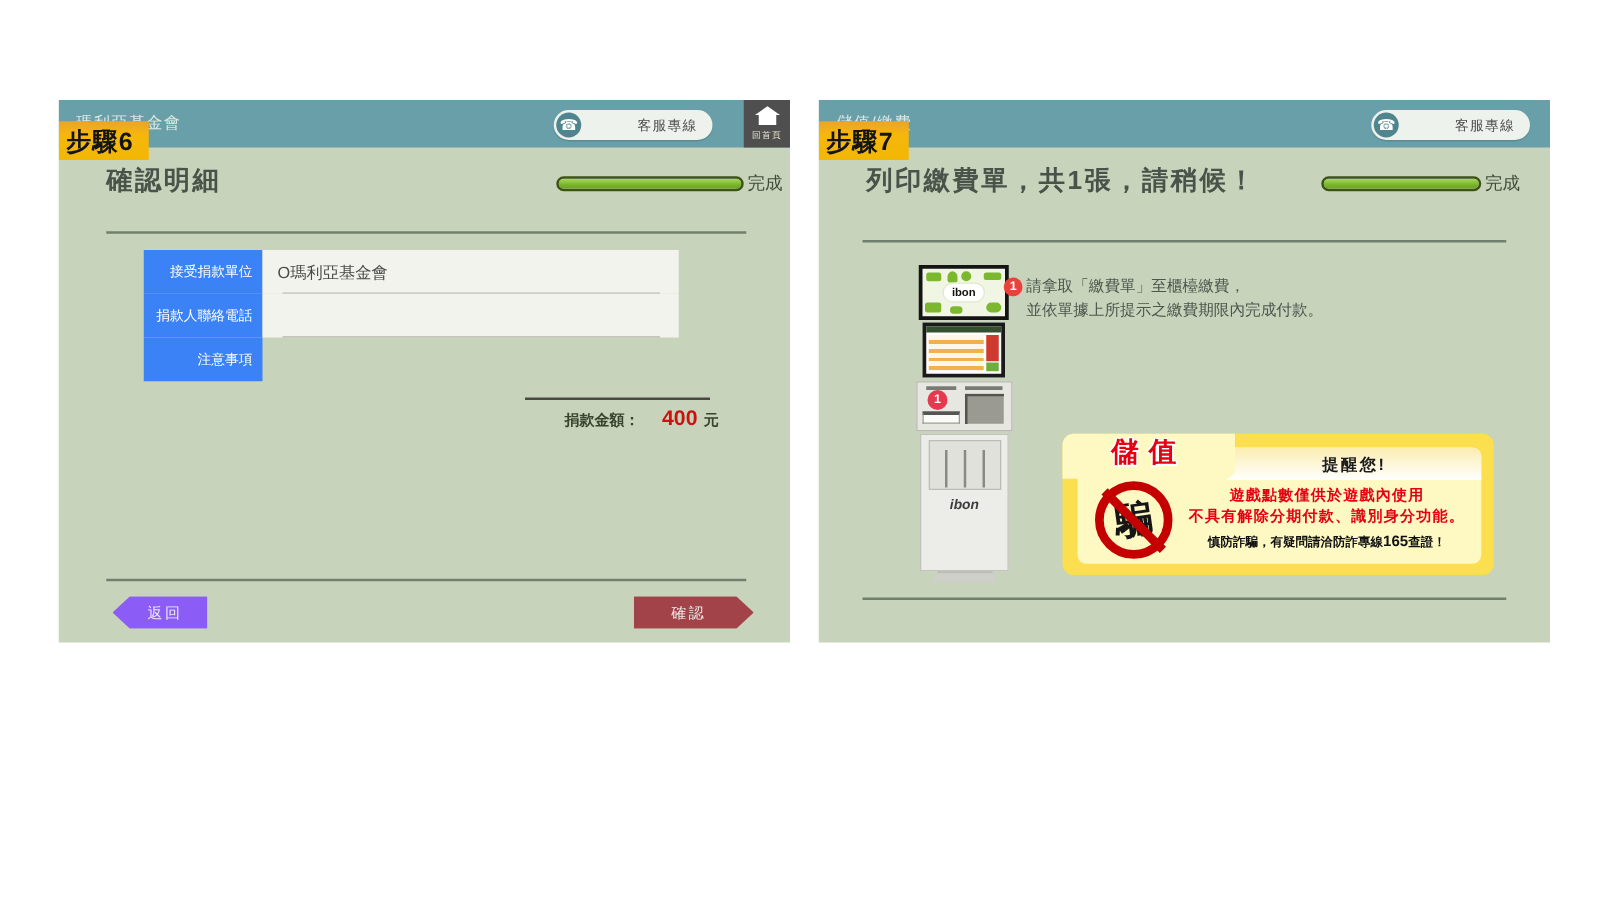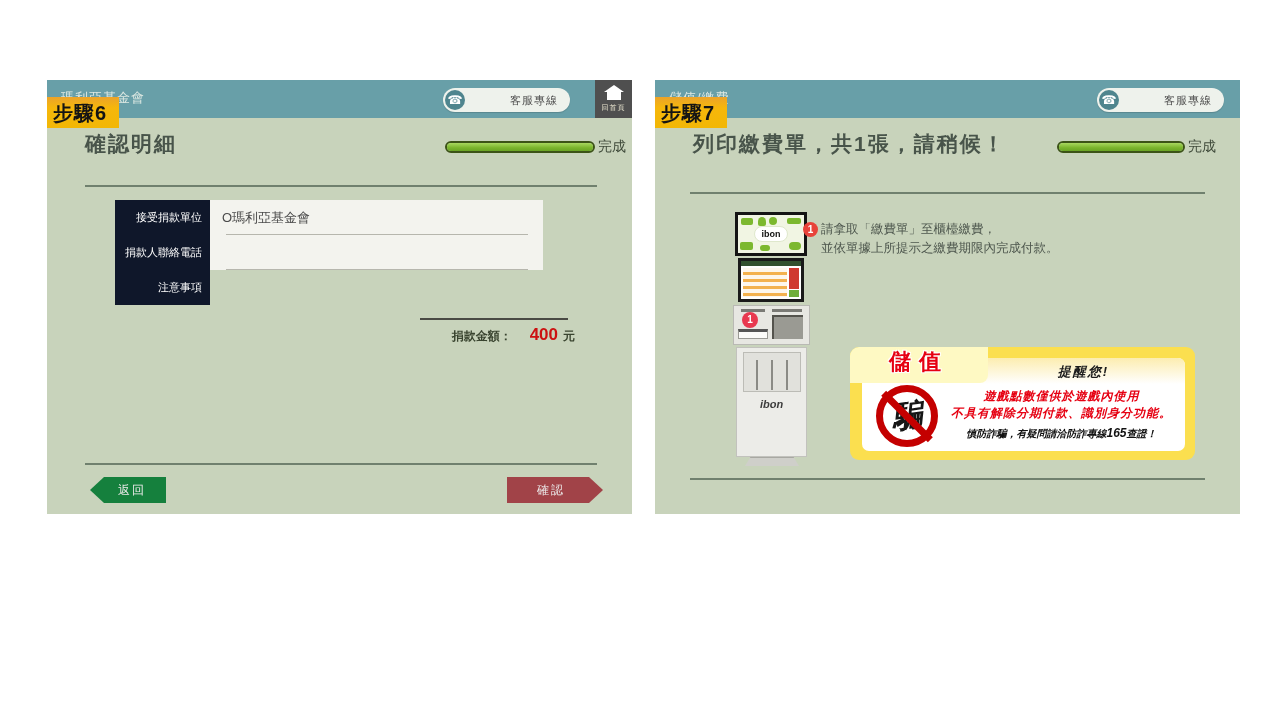--- a/index.html
+++ b/index.html
@@ -35,38 +35,38 @@
   .progress { position:absolute; top:58px; display:flex; align-items:center; }
   .pbar { height:12px; border:2px solid #3c5317; border-radius:7px; overflow:hidden; background:#fff; }
   .pfill { height:100%; width:100%; background:linear-gradient(180deg,#a8d75e 0%, #7ab42c 60%, #6aa425 100%); }
   .plabel { font-size:14px; color:#3f4a3a; margin-left:3px; }
 
   .rule { position:absolute; height:2px; background:#70806e; }
 
   
   .form { position:absolute; left:68px; top:120px; width:428px; }
   .frow { display:flex; }
-  .flabel { width:95px; background:#0f172a; color:#ffffff; font-size:11px; text-align:right;
+  .flabel { width:95px; background:#3b82f6; color:#ffffff; font-size:11px; text-align:right;
     padding-right:8px; display:flex; align-items:center; justify-content:flex-end; }
   .fvalue { flex:1; background:#f3f3ee; position:relative; display:flex; align-items:center; padding-left:12px; }
   .frow { height:35px; }
   .fvalue .uline { position:absolute; left:16px; right:15px; bottom:0; border-bottom:1px solid #b6b6ad; }
   .v-main { font-size:13px; color:#4a4a4a; }
   .v-note { font-size:11px; color:#5a5a55; }
 
   .amount-line { position:absolute; left:373px; top:238px; width:148px; height:2px; background:#4a4a44; }
   .amount-row { position:absolute; left:300px; top:245px; width:228px; display:flex;
     justify-content:flex-end; align-items:baseline; }
   .amount-label { font-size:12px; font-weight:bold; color:#39442f; }
   .amount-value { font-size:17px; font-weight:bold; color:#cc1111; margin:0 5px 0 18px; }
   .amount-unit { font-size:12px; font-weight:bold; color:#39442f; }
 
   .btn { position:absolute; top:397px; height:26px; line-height:26px; text-align:center;
     font-size:12px; color:#eceaea; letter-spacing:2px; cursor:pointer; }
-  .btn-back { left:43px; width:76px; background:#15803d;
+  .btn-back { left:43px; width:76px; background:#8b5cf6;
     clip-path:polygon(14px 0, 100% 0, 100% 100%, 14px 100%, 0 50%); padding-left:8px; }
   .btn-confirm { left:460px; width:96px; background:#a14348;
     clip-path:polygon(0 0, 82px 0, 100% 50%, 82px 100%, 0 100%); padding-right:8px; }
 
   
   .instr { position:absolute; left:148px; top:140px; font-size:12.5px; color:#4d564d; line-height:19px; }
   .instr .row1 { display:flex; align-items:flex-start; }
   .bullet { width:15px; height:15px; border-radius:50%; background:#e8433a; color:#fff; font-size:10px;
     font-weight:bold; line-height:15px; text-align:center; margin:2px 3px 0 0; flex:0 0 15px; }
   .instr .row2 { padding-left:18px; }
@@ -99,21 +99,21 @@
     border:1px solid #c2c2bd; }
   .k-inset { position:absolute; left:6px; top:4px; width:58px; height:40px; background:#e1e1dc; border:1px solid #bcbcb6; }
   .k-line { position:absolute; top:7px; width:2px; height:30px; background:#8a8a85; }
   .k-logo { position:absolute; left:0; right:0; top:50px; text-align:center; font-size:11px;
     font-weight:bold; color:#3c3c3c; font-style:italic; }
   .k-base { position:absolute; left:12px; top:249px; width:54px; height:9px; background:#cfcfca;
     clip-path:polygon(10% 0, 90% 0, 100% 100%, 0 100%); border-top:1px solid #a8a8a2; }
 
   
   .warn { position:absolute; left:195px; top:267px; width:345px; height:113px; background:#fbdf4f; border-radius:9px; }
-  .warn-white { position:absolute; left:12px; right:10px; top:11px; bottom:9px; background:#ffffff; border-radius:7px;font-style:italic; }
+  .warn-white { position:absolute; left:12px; right:10px; top:11px; bottom:9px; background:#fef9c3; border-radius:7px; }
   .warn-tag { position:absolute; left:0; top:0; width:138px; height:36px; background:#fef9c3;
     border-radius:9px 0 8px 0; text-align:center; z-index:2; }
   .warn-tag span { font-size:22px; font-weight:bold; color:#e60012; letter-spacing:8px;
     text-shadow:-1px -1px 0 #fff, 1px -1px 0 #fff, -1px 1px 0 #fff, 1px 1px 0 #fff; }
   .warn-band { position:absolute; left:120px; top:0; right:0; height:26px; border-radius:0 7px 0 0;
     background:linear-gradient(180deg,#fcedb0 0%, #ffffff 100%);
     text-align:center; font-size:13px; font-weight:bold; color:#1c1c1c; line-height:28px; letter-spacing:2px; }
   .prohibit { position:absolute; left:14px; top:27px; width:62px; height:62px; }
   .p-ring { position:absolute; inset:0; border:7px solid #c40000; border-radius:50%; }
   .p-char { position:absolute; inset:0; display:flex; align-items:center; justify-content:center;

